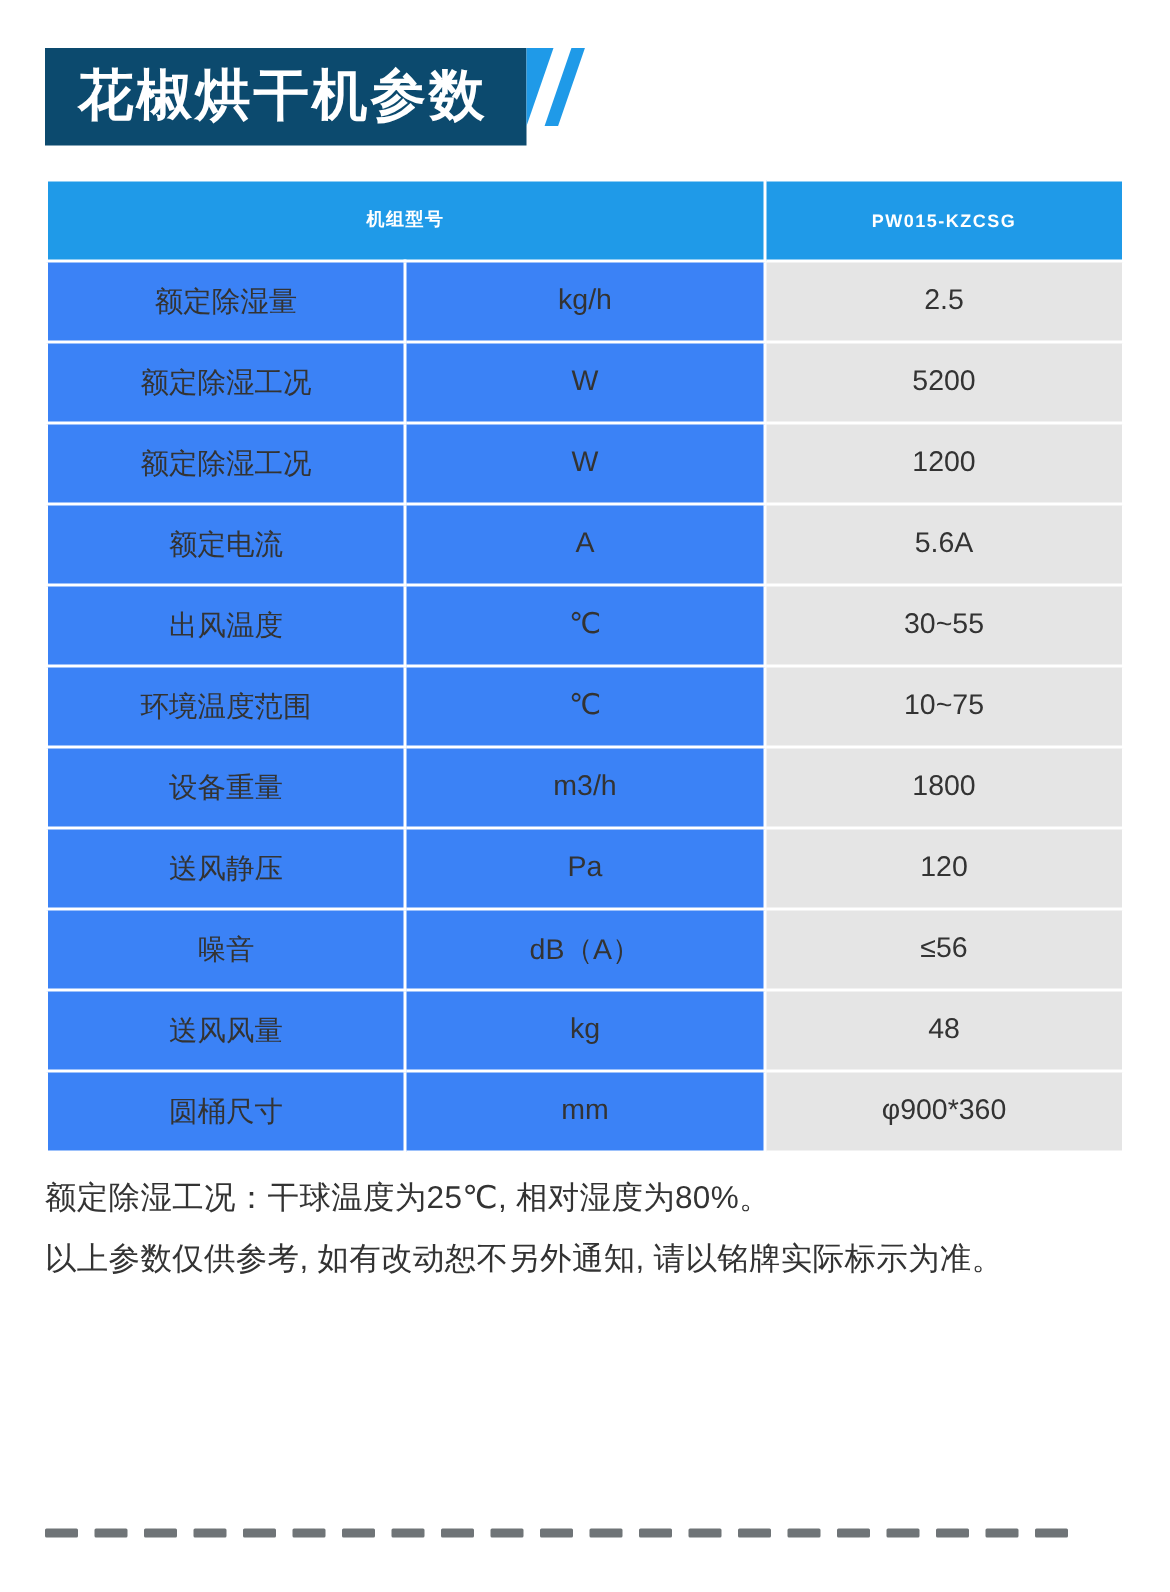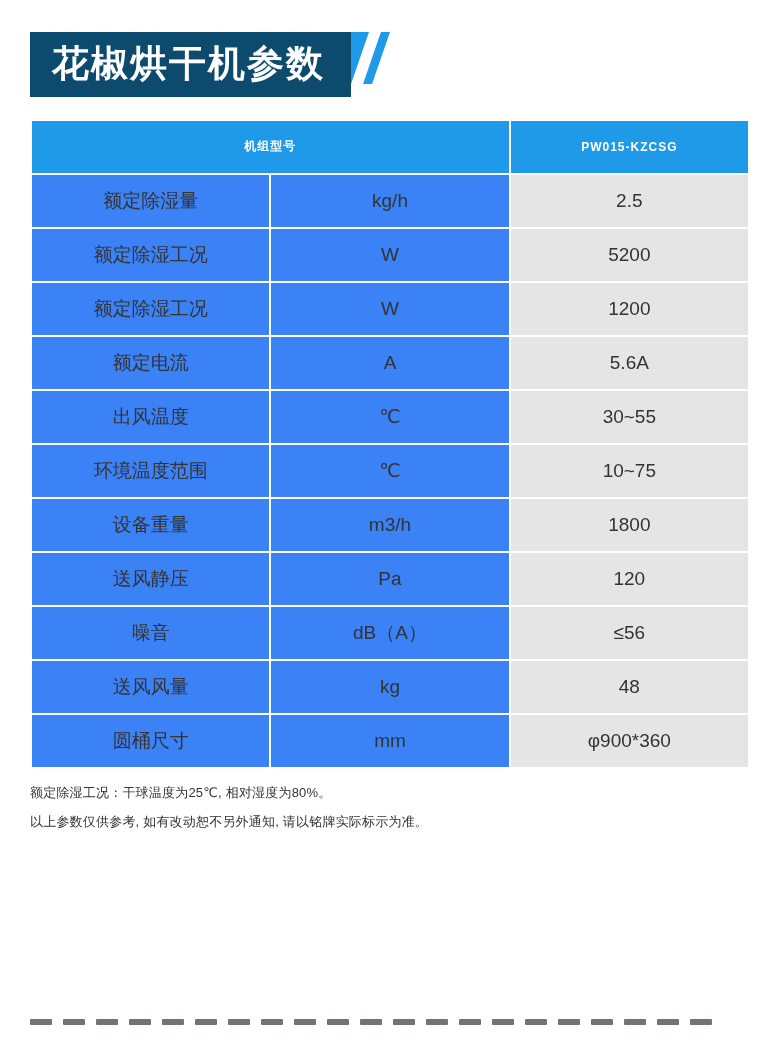--- a/index.html
+++ b/index.html
@@ -104,21 +104,21 @@
     font-size: 19px;
   }
 
   
   .notes {
     margin: 14px 30px 0 30px;
     width: 720px;
   }
   .notes p {
     margin: 0 0 10px 0;
-    font-size: 13px;
+    font-size: 21px;
     color: #333333;
     line-height: 1.5;
     letter-spacing: 0.2px;
   }
 
   
   .divider {
     position: absolute;
     left: 30px;
     bottom: 36px;

